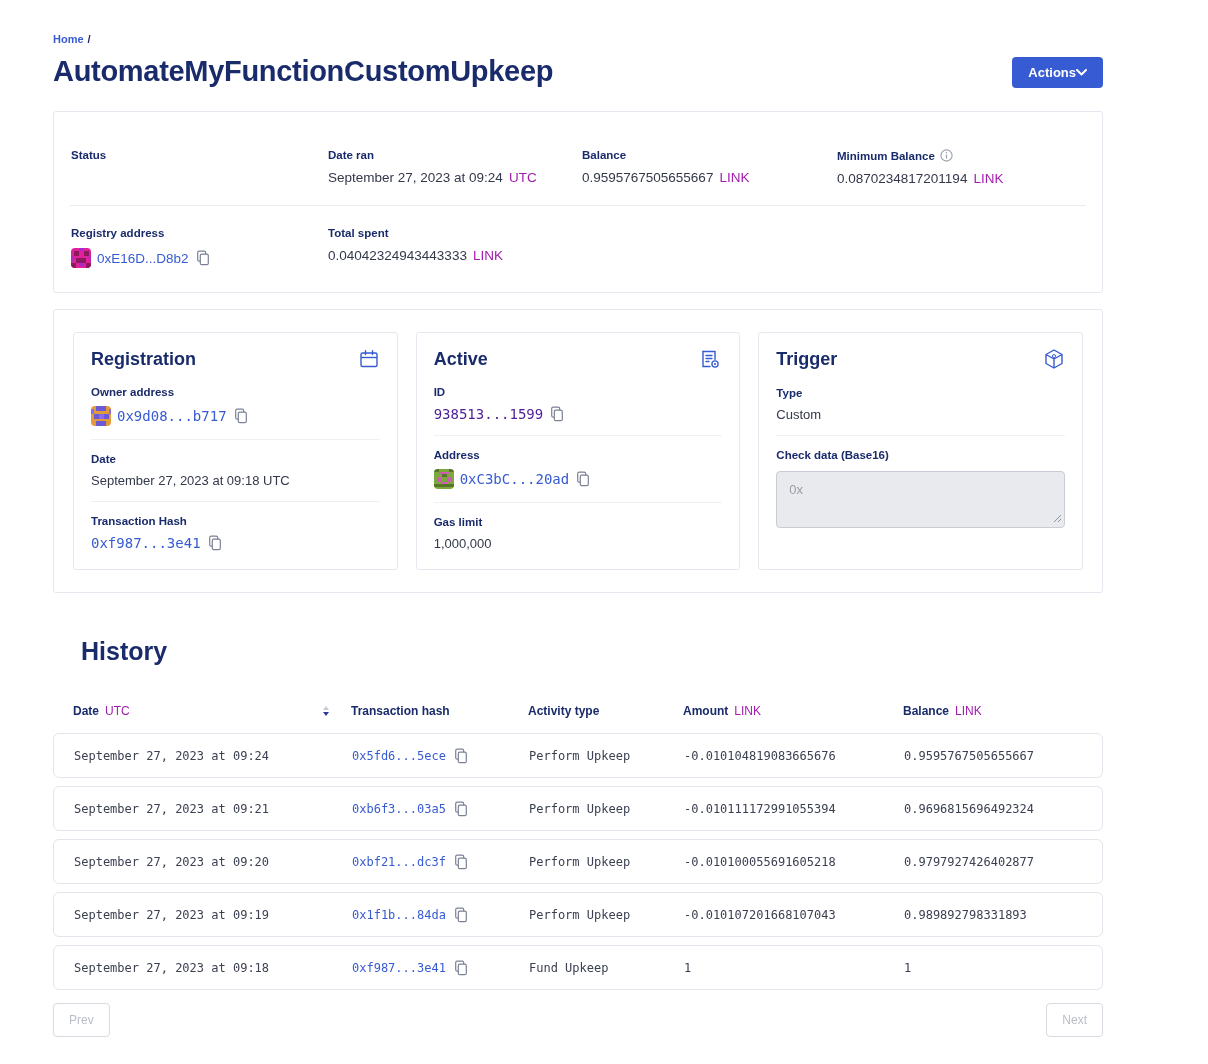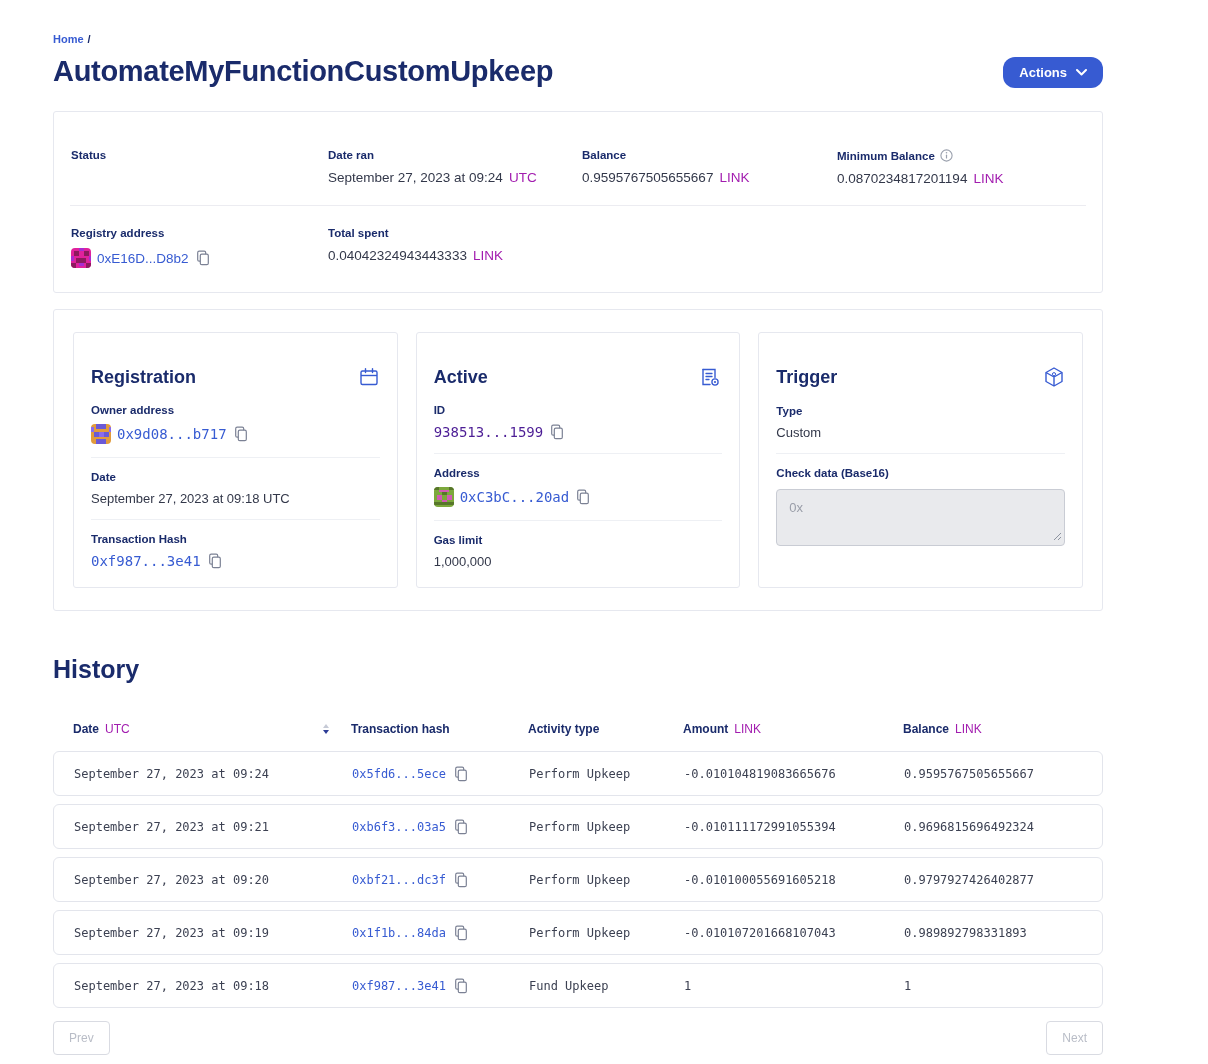--- a/index.html
+++ b/index.html
@@ -11,23 +11,23 @@
   }
   .container { width: 1050px; margin-left: 53px; padding-top: 33px; }
 
   
   .breadcrumb { font-size: 11px; font-weight: bold; }
   .breadcrumb a { color: #375bd2; text-decoration: none; cursor: pointer; }
   .breadcrumb .sep { color: #1a2b6b; margin-left: 4px; }
   .title-row { display: flex; justify-content: space-between; align-items: flex-end; margin-top: 4px; }
   .page-title { font-size: 29px; font-weight: bold; color: #1a2b6b; letter-spacing: -0.3px; }
   .actions-btn {
-    background: #375bd2; color: #fff; border: none; border-radius: 12px;
+    background: #375bd2; color: #fff; border: none; border-radius: 4px;
     font-family: "Liberation Sans", sans-serif; font-size: 13px; font-weight: bold;
-    padding: 8px 16px; display: inline-flex; align-items: center; gap: 9px; cursor: pointer;
+    padding: 8px 16px; display: inline-flex; align-items: center; cursor: pointer;
     margin-top: 8px;
   }
 
   
   .summary-card { border: 1px solid #e6e8ef; border-radius: 3px; margin-top: 23px; padding: 37px 0 24px; background: #fff; }
   .summary-grid { display: grid; grid-template-columns: 257px 254px 255px 1fr; padding: 0 17px; }
   .field-label { font-size: 11.5px; font-weight: bold; color: #1a2b6b; display: flex; align-items: center; gap: 5px; }
   .field-value { margin-top: 9px; font-size: 13.5px; color: #33384a; display: flex; align-items: center; gap: 6px; }
   .suffix { color: #a21caf; }
   .summary-divider { border: none; border-top: 1px solid #ececf1; margin: 19px 16px 21px; }
@@ -39,26 +39,26 @@
   }
 
   a.hash-link { color: #375bd2; text-decoration: none; cursor: pointer; }
   .mono { font-family: "DejaVu Sans Mono", monospace; font-size: 14px; }
   .copy-btn { display: inline-flex; cursor: pointer; background: none; border: none; padding: 0; }
   .identicon { width: 20px; height: 20px; border-radius: 4px; overflow: hidden; display: inline-flex; flex: none; }
 
   
   .section-heading { display: flex; align-items: center; gap: 8px; font-size: 25px; font-weight: bold; color: #1a2b6b; }
   .details-heading { margin-top: 32px; }
-  .history-heading { margin-top: 44px; }
+  .history-heading { margin-top: 44px; margin-left: 28px; }
 
   
   .details-card { border: 1px solid #e6e8ef; border-radius: 3px; margin-top: 16px; padding: 22px 19px; }
   .details-grid { display: grid; grid-template-columns: repeat(3, 1fr); gap: 18px; }
-  .inner-card { border: 1px solid #e6e8ef; border-radius: 3px; padding: 33px 17px 18px; min-height: 225px; background: #fff; }
+  .inner-card { border: 1px solid #e6e8ef; border-radius: 3px; padding: 15px 17px 18px; min-height: 225px; background: #fff; }
   .inner-card-head { display: flex; justify-content: space-between; align-items: center; margin-bottom: 16px; }
   .inner-card-title { font-size: 18px; font-weight: bold; color: #1a2b6b; }
   .inner-divider { border: none; border-top: 1px solid #eef0f4; margin: 13px 0; }
   .inner-label { font-size: 11.5px; font-weight: bold; color: #1a2b6b; }
   .inner-value { margin-top: 8px; font-size: 13px; color: #33384a; display: flex; align-items: center; gap: 6px; }
   .id-text { color: #4c1d95; text-align: right; }
   .check-data-wrap { position: relative; margin-top: 10px; }
   .check-data {
     width: 100%; height: 57px; background: #e9eaed; border: 1px solid #c9ccd4; border-radius: 4px;
     resize: none; font-family: "Liberation Sans", sans-serif; font-size: 13px; padding: 10px 12px; color: #33384a;

